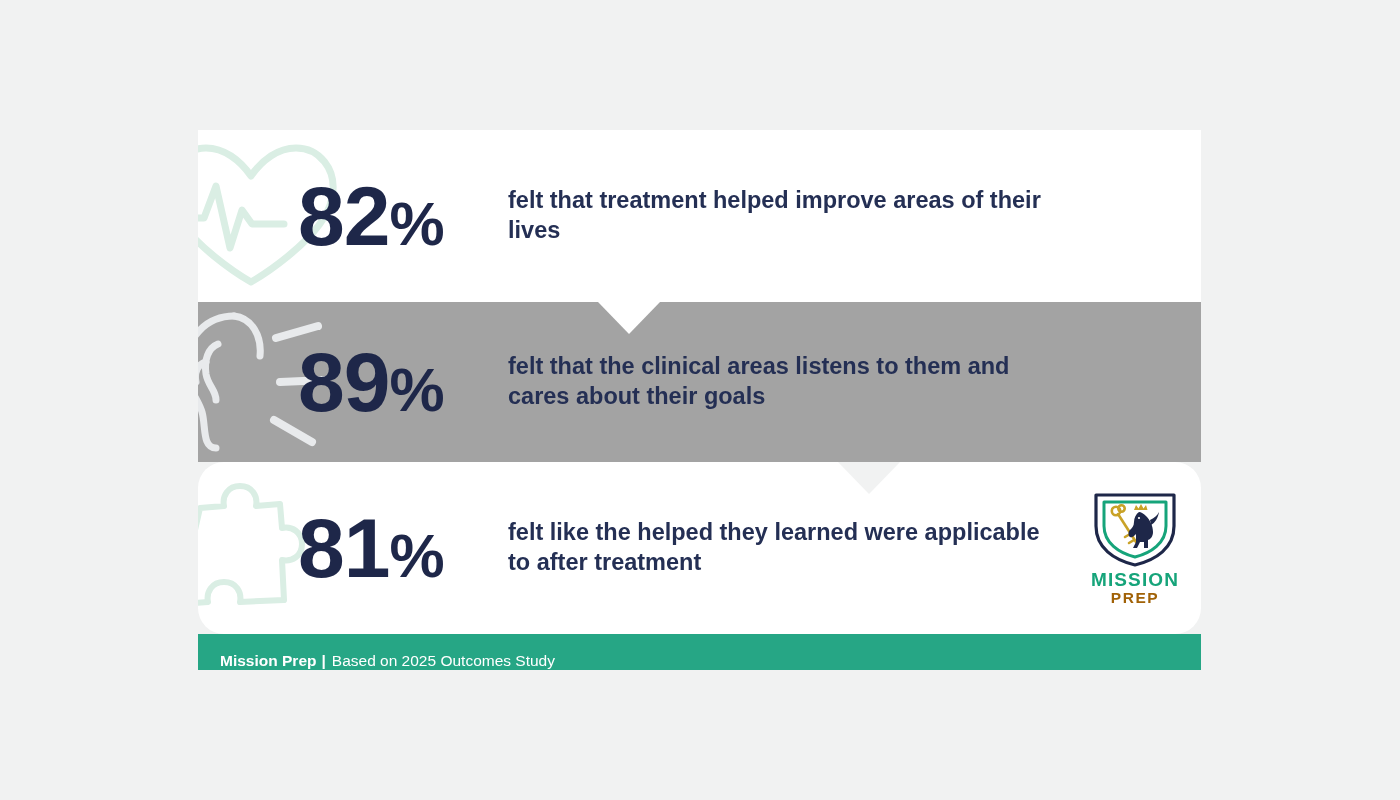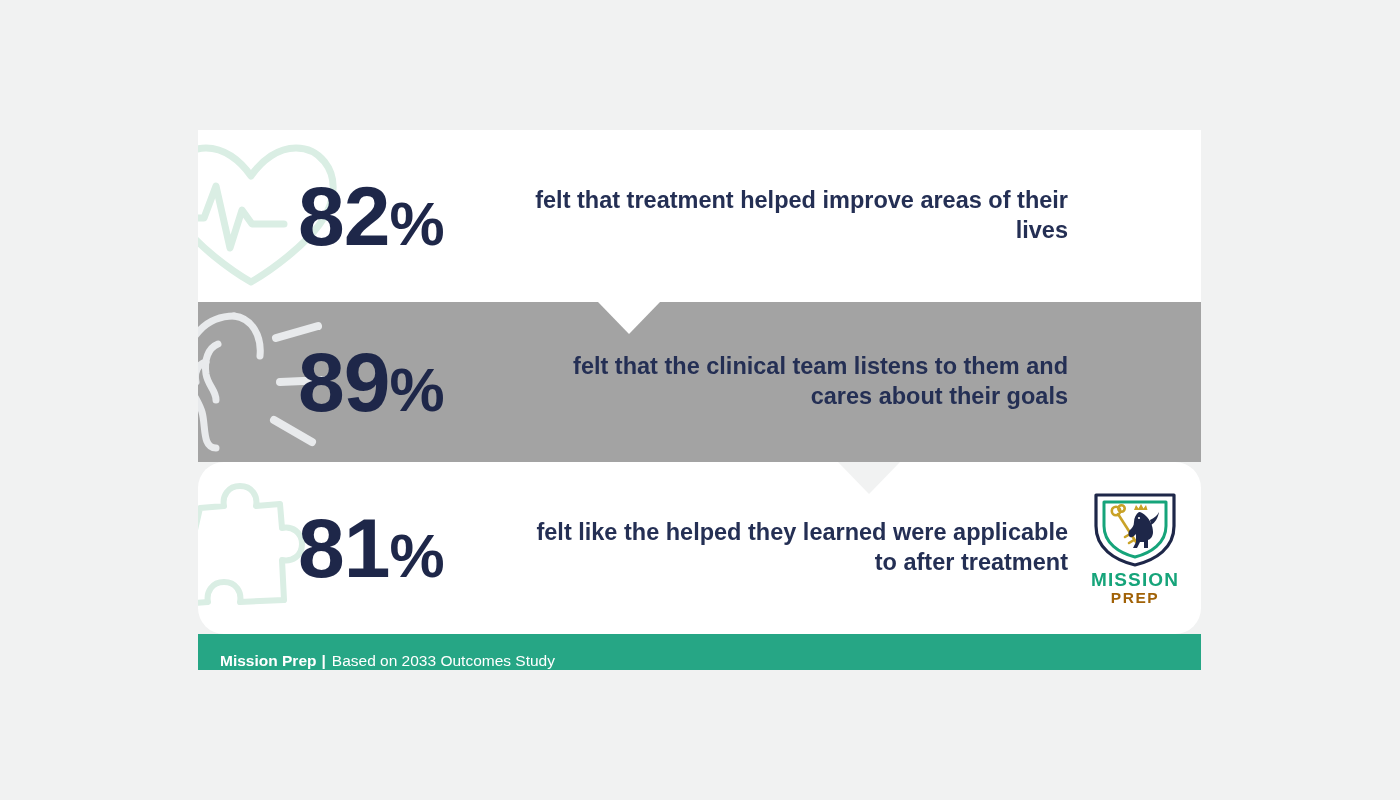--- a/index.html
+++ b/index.html
@@ -70,21 +70,20 @@
 
   .stat-text {
     position: relative;
     z-index: 2;
     color: #242f54;
     font-weight: 700;
     font-size: 23.5px;
     line-height: 1.27;
     max-width: 560px;
     flex: 1 1 auto;
-    text-align: right;
   }
 
   
   .notch {
     position: absolute;
     width: 62px;
     height: 32px;
     z-index: 5;
   }
   .notch svg { display: block; width: 100%; height: 100%; }
@@ -165,21 +164,21 @@
         <path d="M78 14 C50 14 30 36 30 64 C30 86 42 96 46 110 C50 124 46 146 60 146" fill="none" stroke="#e8eaec" stroke-width="7" stroke-linecap="round" stroke-linejoin="round"></path>
         <path d="M78 14 C96 16 106 34 104 54" fill="none" stroke="#e8eaec" stroke-width="7" stroke-linecap="round" stroke-linejoin="round"></path>
         <path d="M62 42 C52 46 48 58 50 72 C52 84 60 88 60 98" fill="none" stroke="#e8eaec" stroke-width="7" stroke-linecap="round" stroke-linejoin="round"></path>
         <path d="M50 60 C42 62 38 70 40 80" fill="none" stroke="#e8eaec" stroke-width="7" stroke-linecap="round" stroke-linejoin="round"></path>
         <line x1="120" y1="36" x2="162" y2="24" stroke="#e8eaec" stroke-width="8" stroke-linecap="round"></line>
         <line x1="124" y1="80" x2="170" y2="78" stroke="#e8eaec" stroke-width="8" stroke-linecap="round"></line>
         <line x1="118" y1="118" x2="156" y2="140" stroke="#e8eaec" stroke-width="8" stroke-linecap="round"></line>
       </svg>
     </div>
     <div class="stat-value"><span>89</span><span class="pct">%</span></div>
-    <div class="stat-text">felt that the clinical team listens to them and cares about their goals</div>
+    <div class="stat-text">felt that the clinical areas listens to them and cares about their goals</div>
   </div>
 
   <div class="notch" id="notch-2">
     <svg viewBox="0 0 62 32" xmlns="http://www.w3.org/2000/svg">
       <polygon points="0,0 62,0 31,32" fill="#f1f2f2"></polygon>
     </svg>
   </div>
 
   <div class="stat-card card-white" id="card-3">
     <div class="watermark">
@@ -215,16 +214,16 @@
         <path d="M42 20 L44 15 L46.5 18.5 L49 14 L51.5 18.5 L54 15 L55.5 20 Z" fill="#c9a227"></path>
       </svg>
       <div class="logo-wordmark-top">MISSION</div>
       <div class="logo-wordmark-bottom">PREP</div>
     </div>
   </div>
 
   <div id="footer-bar">
     <span class="fb-brand">Mission Prep</span>
     <span class="fb-sep">|</span>
-    <span class="fb-source">Based on 2033 Outcomes Study</span>
+    <span class="fb-source">Based on 2025 Outcomes Study</span>
   </div>
 
 </div>
 
 </body></html>

